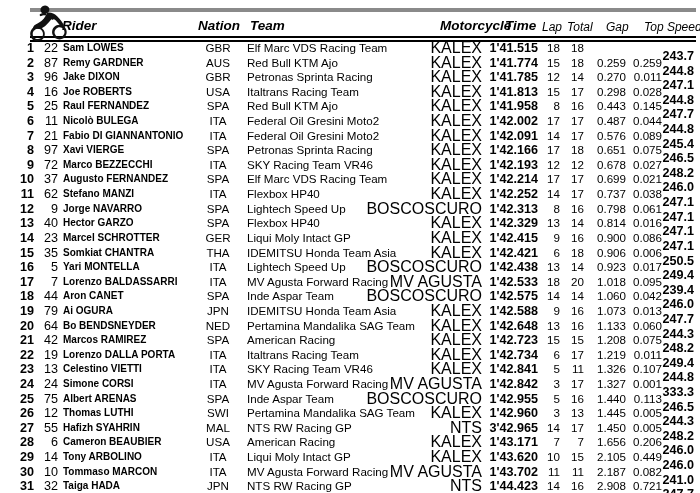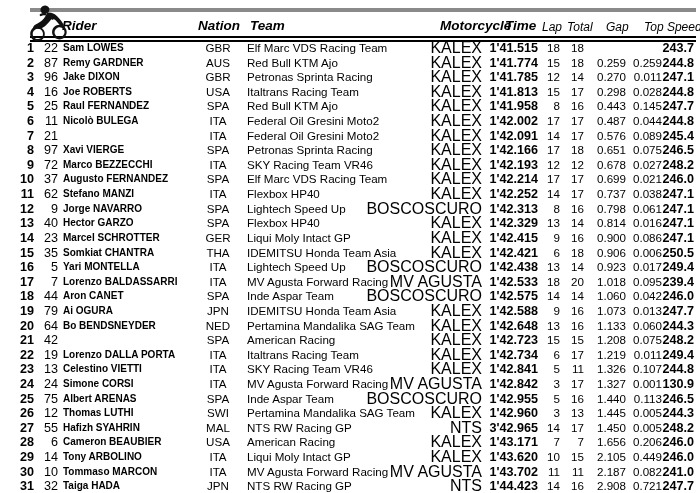--- a/index.html
+++ b/index.html
@@ -115,21 +115,21 @@
   .c-num      { left: 36px; width: 22px;  text-align: right; font-weight: normal; font-size: 12.6px; }
   .c-rider    { left: 63px;               text-align: left;  font-weight: bold; font-size: 10px; }
   .c-nation   { left: 196px; width: 44px; text-align: center; font-weight: normal; font-size: 11.6px; }
   .c-team     { left: 247px;              text-align: left;  font-weight: normal; font-size: 11.6px; }
   .c-moto     { left: 362px; width: 120px;text-align: right; font-weight: normal; font-size: 16px; }
   .c-time     { left: 486px; width: 52px; text-align: right; font-weight: bold; font-size: 12.6px; }
   .c-lap      { left: 540px; width: 20px; text-align: right; font-weight: normal; font-size: 11.6px; }
   .c-total    { left: 564px; width: 20px; text-align: right; font-weight: normal; font-size: 11.6px; }
   .c-gap      { left: 592px; width: 34px; text-align: right; font-weight: normal; font-size: 11.6px; }
   .c-gapprev  { left: 628px; width: 34px; text-align: right; font-weight: normal; font-size: 11.6px; }
-  .c-speed    { left: 660px; width: 34px; text-align: right; font-weight: bold; font-size: 12.6px; }
+  .c-speed    { left: 660px; width: 34px; text-align: right; font-weight: bold; font-size: 12.6px; margin-top: 8px; }
 </style>
 </head>
 <body>
 
 <div class="sheet">
 
   <div class="rule-gray"></div>
   <div class="rule-black-1"></div>
   <div class="rule-black-2"></div>
 
@@ -238,20 +238,21 @@
         <div class="cell c-time">1'42.002</div>
         <div class="cell c-lap">17</div>
         <div class="cell c-total">17</div>
         <div class="cell c-gap">0.487</div>
         <div class="cell c-gapprev">0.044</div>
         <div class="cell c-speed">244.8</div>
       </div>
       <div class="row">
         <div class="cell c-pos">7</div>
         <div class="cell c-num">21</div>
+        <div class="cell c-rider">Fabio DI GIANNANTONIO</div>
         <div class="cell c-nation">ITA</div>
         <div class="cell c-team">Federal Oil Gresini Moto2</div>
         <div class="cell c-moto">KALEX</div>
         <div class="cell c-time">1'42.091</div>
         <div class="cell c-lap">14</div>
         <div class="cell c-total">17</div>
         <div class="cell c-gap">0.576</div>
         <div class="cell c-gapprev">0.089</div>
         <div class="cell c-speed">245.4</div>
       </div>
@@ -433,20 +434,21 @@
         <div class="cell c-time">1'42.648</div>
         <div class="cell c-lap">13</div>
         <div class="cell c-total">16</div>
         <div class="cell c-gap">1.133</div>
         <div class="cell c-gapprev">0.060</div>
         <div class="cell c-speed">244.3</div>
       </div>
       <div class="row">
         <div class="cell c-pos">21</div>
         <div class="cell c-num">42</div>
+        <div class="cell c-rider">Marcos RAMIREZ</div>
         <div class="cell c-nation">SPA</div>
         <div class="cell c-team">American Racing</div>
         <div class="cell c-moto">KALEX</div>
         <div class="cell c-time">1'42.723</div>
         <div class="cell c-lap">15</div>
         <div class="cell c-total">15</div>
         <div class="cell c-gap">1.208</div>
         <div class="cell c-gapprev">0.075</div>
         <div class="cell c-speed">248.2</div>
       </div>
@@ -483,21 +485,21 @@
         <div class="cell c-num">24</div>
         <div class="cell c-rider">Simone CORSI</div>
         <div class="cell c-nation">ITA</div>
         <div class="cell c-team">MV Agusta Forward Racing</div>
         <div class="cell c-moto">MV AGUSTA</div>
         <div class="cell c-time">1'42.842</div>
         <div class="cell c-lap">3</div>
         <div class="cell c-total">17</div>
         <div class="cell c-gap">1.327</div>
         <div class="cell c-gapprev">0.001</div>
-        <div class="cell c-speed">130.9</div>
+        <div class="cell c-speed">333.3</div>
       </div>
       <div class="row">
         <div class="cell c-pos">25</div>
         <div class="cell c-num">75</div>
         <div class="cell c-rider">Albert ARENAS</div>
         <div class="cell c-nation">SPA</div>
         <div class="cell c-team">Inde Aspar Team</div>
         <div class="cell c-moto">BOSCOSCURO</div>
         <div class="cell c-time">1'42.955</div>
         <div class="cell c-lap">5</div>

